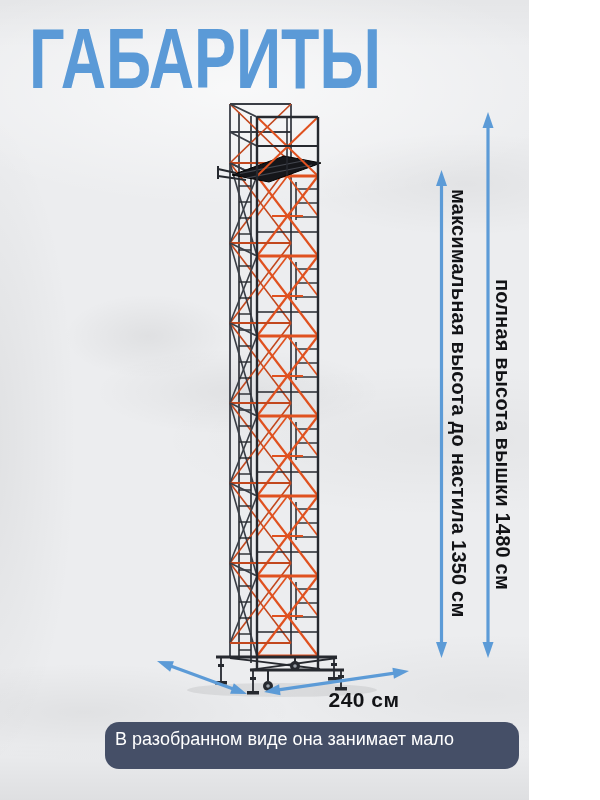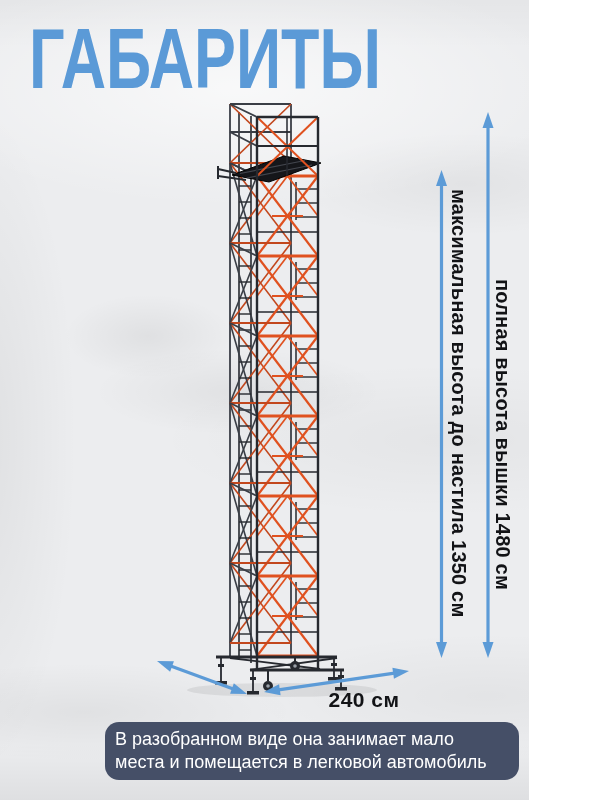--- a/index.html
+++ b/index.html
@@ -192,16 +192,15 @@
     </g>
   </svg>
 
   <div class="vlabel vlabel-platform">максимальная высота до настила 1350 см</div>
   <div class="vlabel vlabel-full">полная высота вышки 1480 см</div>
 
   <div class="dim-label dim-width">240 см</div>
 
   <div class="banner">
     <div>В разобранном виде она занимает мало</div>
-    <div>места и помещается в легковой автомобиль</div>
   </div>
 
 </div>
 
 </body></html>

